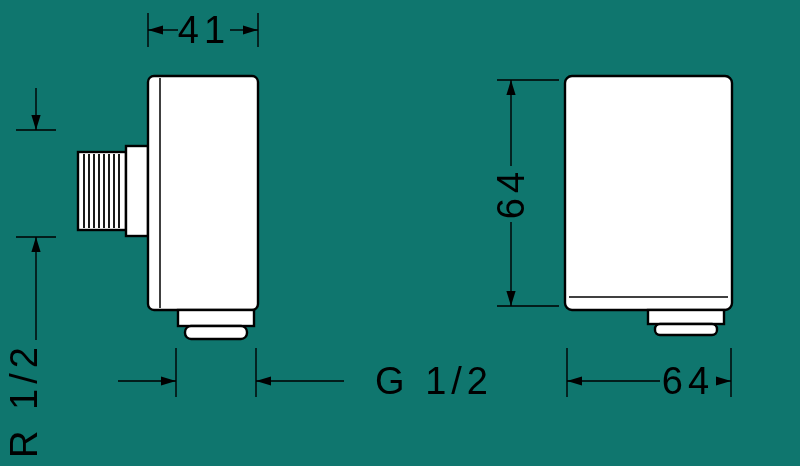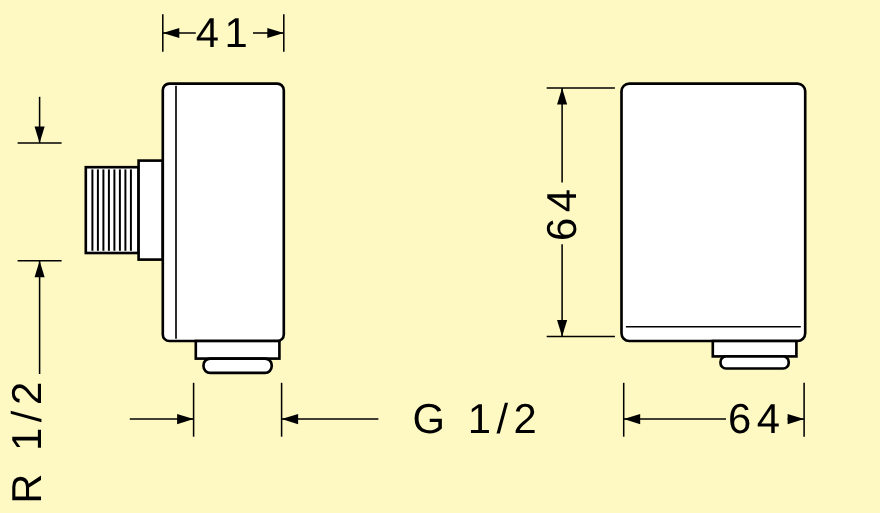--- a/index.html
+++ b/index.html
@@ -4,21 +4,21 @@
 <style>
   html, body {
     margin: 0;
     padding: 0;
     background: #ffffff;
   }
   .stage {
     width: 800px;
     height: 466px;
     position: relative;
-    background: #fef9c3;
+    background: #0f766e;
     overflow: hidden;
   }
   svg { display: block; }
 
   .shape  { fill: #ffffff; stroke: #000000; stroke-width: 2.4; }
   .thin   { stroke: #000000; stroke-width: 1.5; fill: none; }
   .hatch line { stroke: #000000; stroke-width: 1.8; }
   .dim    { stroke: #000000; stroke-width: 1.4; fill: none; }
   .ext    { stroke: #000000; stroke-width: 1.4; fill: none; }
   .arrow  { fill: #000000; stroke: none; }

